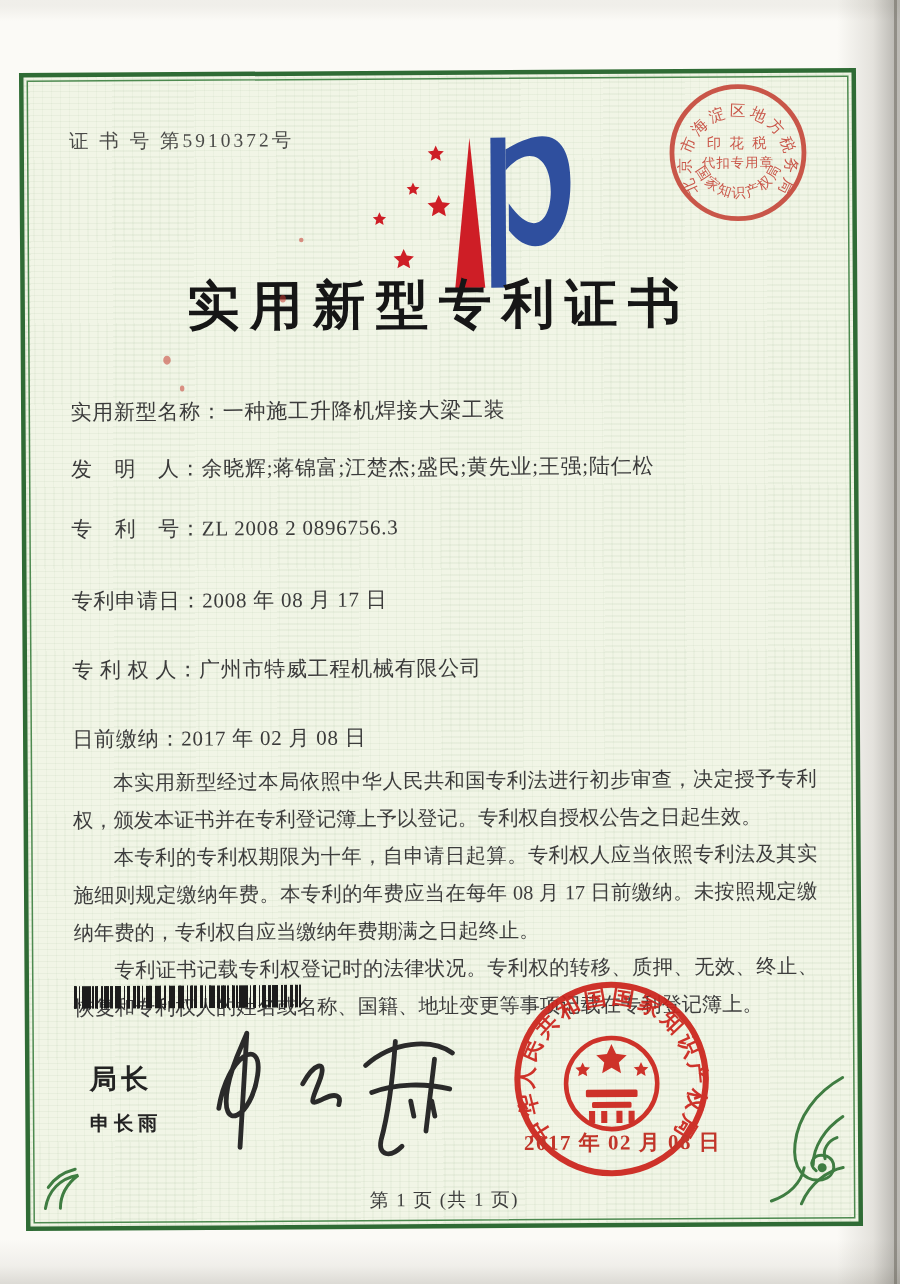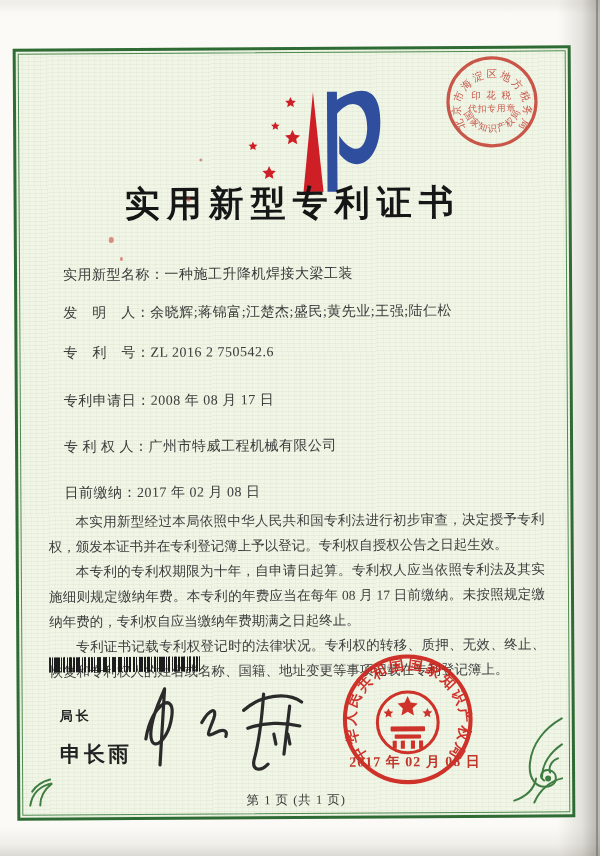--- a/index.html
+++ b/index.html
@@ -30,37 +30,37 @@
   .sheet::before{content:"";position:absolute;inset:2px;border:1px solid #4d8a50;pointer-events:none;}
 
   .cert-no{position:absolute;left:30px;top:34px;font-size:13px;color:#4a4a48;letter-spacing:2px;}
 
   .tax-stamp{position:absolute;left:428px;top:5px;width:96px;height:96px;opacity:.92;}
   .logo{position:absolute;left:228px;top:38px;width:140px;height:118px;}
   .title{position:absolute;left:0;top:130px;width:100%;text-align:center;
     font-size:35px;font-weight:bold;color:#161616;letter-spacing:7px;}
 
   .field-line{position:absolute;left:30px;font-size:14px;color:#3b3b3b;letter-spacing:.5px;white-space:nowrap;}
-  .field-label{color:#3b3b3b;margin-left:16px;}
+  .field-label{color:#3b3b3b;}
   .field-value{color:#3b3b3b;}
 
   .paragraphs{position:absolute;left:30px;top:458px;width:496px;font-size:13.5px;line-height:25px;
     color:#3d3d3d;text-align:justify;}
   .paragraphs p{margin:0;text-indent:2em;}
 
   .barcode{position:absolute;left:30px;top:606px;width:152px;height:15px;
     background:
       repeating-linear-gradient(90deg,#1c1c1c 0 1px, rgba(0,0,0,0) 1px 3px),
       repeating-linear-gradient(90deg,#1c1c1c 0 2px, rgba(0,0,0,0) 2px 7px),
       repeating-linear-gradient(90deg,#1c1c1c 0 1px, rgba(0,0,0,0) 1px 5px);
   }
 
-  .signer-title{position:absolute;left:40px;top:656px;font-size:13px;color:#232323;letter-spacing:3px;
+  .signer-title{position:absolute;left:40px;top:656px;font-size:18px;color:#232323;letter-spacing:3px;
     font-family:Liberation Serif, serif;font-weight:bold;}
-  .signer-name{position:absolute;left:40px;top:689px;font-size:21px;color:#232323;letter-spacing:3px;
+  .signer-name{position:absolute;left:40px;top:689px;font-size:13px;color:#232323;letter-spacing:3px;
     font-family:"Liberation Sans","DejaVu Sans",sans-serif;font-weight:bold;}
   .signature{position:absolute;left:112px;top:630px;width:180px;height:100px;}
 
   .office-seal{position:absolute;left:312px;top:594px;width:152px;height:152px;opacity:.93;}
   .seal-date{position:absolute;left:300px;top:704px;width:190px;font-size:14px;font-weight:bold;
     color:#c1352a;letter-spacing:1px;text-align:center;}
 
   .footer-page{position:absolute;left:0;top:742px;width:100%;text-align:center;
     font-size:12.5px;color:#3c3c3c;letter-spacing:1px;}
 
@@ -76,20 +76,21 @@
   svg text{font-family:"Liberation Serif","DejaVu Serif",serif;}
 </style>
 </head>
 <body>
 
 <div class="scan-bg"></div>
 <div class="scan-edge"></div>
 
 <div class="sheet">
 
+  <div class="cert-no">证 书 号 第5910372号</div>
 
   <svg class="tax-stamp" viewBox="0 0 120 120">
     <defs>
       <path id="taxTopArc" d="M 27,92 A 40,40 0 1 1 93,92" fill="none"></path>
       <path id="taxBotArc" d="M 25,74 A 38,38 0 0 0 95,74" fill="none"></path>
     </defs>
     <circle cx="60" cy="60" r="55" fill="none" stroke-width="4" stroke="#c6493c"></circle>
     <text font-size="13" letter-spacing="3" fill="#c6493c">
       <textPath href="#taxTopArc">北京市海淀区地方税务局</textPath>
     </text>
@@ -117,21 +118,21 @@
 
   <div class="title">实用新型专利证书</div>
 
   <div class="field-line" style="top:215px;">
     <span class="field-label">实用新型名称：</span><span class="field-value">一种施工升降机焊接大梁工装</span>
   </div>
   <div class="field-line" style="top:253px;">
     <span class="field-label">发　明　人：</span><span class="field-value">余晓辉;蒋锦富;江楚杰;盛民;黄先业;王强;陆仁松</span>
   </div>
   <div class="field-line" style="top:293px;">
-    <span class="field-label">专　利　号：</span><span class="field-value">ZL 2016 2 750542.6</span>
+    <span class="field-label">专　利　号：</span><span class="field-value">ZL 2008 2 0896756.3</span>
   </div>
   <div class="field-line" style="top:341px;">
     <span class="field-label">专利申请日：</span><span class="field-value">2008 年 08 月 17 日</span>
   </div>
   <div class="field-line" style="top:387px;">
     <span class="field-label">专 利 权 人：</span><span class="field-value">广州市特威工程机械有限公司</span>
   </div>
   <div class="field-line" style="top:433px;">
     <span class="field-label">日前缴纳：</span><span class="field-value">2017 年 02 月 08 日</span>
   </div>

